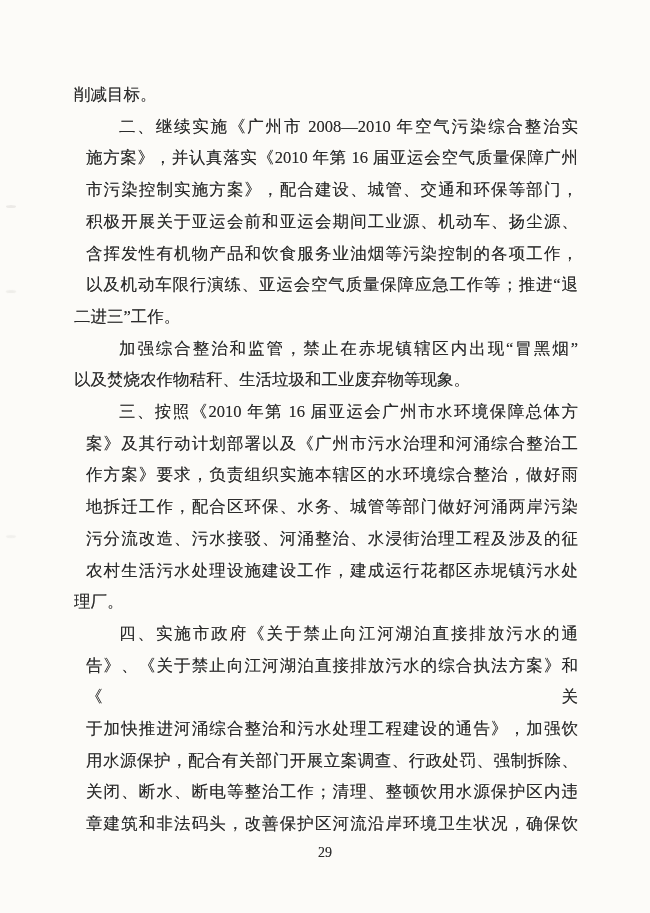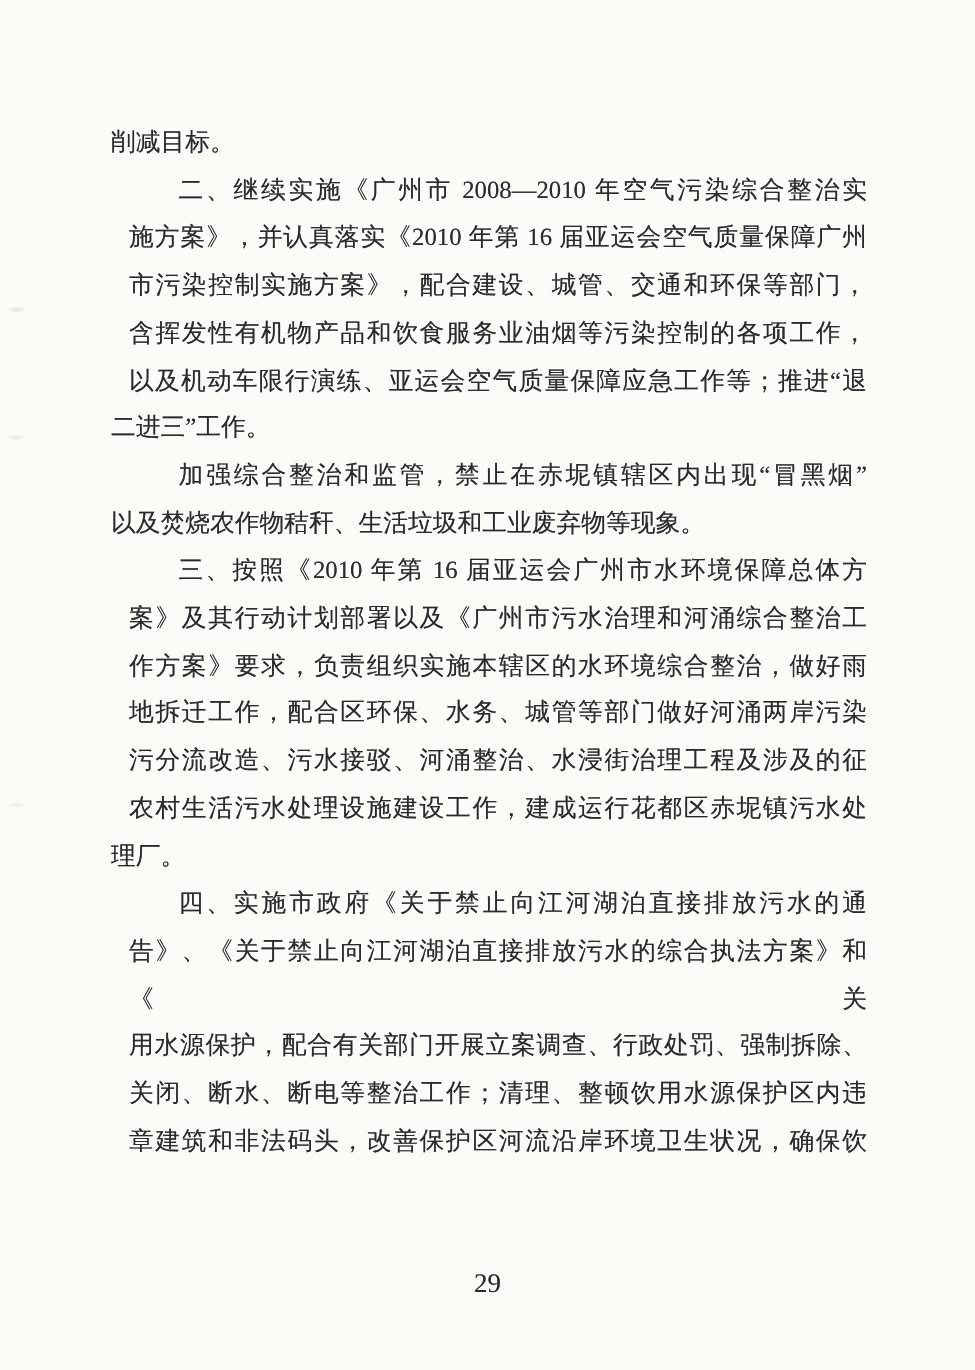--- a/index.html
+++ b/index.html
@@ -39,21 +39,21 @@
   }
   .line.indent {
     text-indent: 2em;
   }
   .page-number {
     position: absolute;
     top: 845px;
     left: 0;
     width: 650px;
     text-align: center;
-    font-size: 18px;
+    font-size: 14px;
     color: var(--ink, #2b2b2b);
     text-shadow: 0 0 0.4px rgba(40,40,40,0.5);
   }
   
   .scan-noise {
     position: absolute;
     left: 6px;
     top: 205px;
     width: 10px;
     height: 3px;
@@ -67,32 +67,34 @@
 <body>
 
 <div class="page">
   <div class="scan-noise"></div>
   <div class="text-block">
 
   <div class="line">削减目标。</div>
       <div class="line indent fill">二、继续实施《广州市 2008—2010 年空气污染综合整治实</div>
       <div class="line fill">施方案》，并认真落实《2010 年第 16 届亚运会空气质量保障广州</div>
       <div class="line fill">市污染控制实施方案》，配合建设、城管、交通和环保等部门，</div>
+      <div class="line fill">积极开展关于亚运会前和亚运会期间工业源、机动车、扬尘源、</div>
       <div class="line fill">含挥发性有机物产品和饮食服务业油烟等污染控制的各项工作，</div>
       <div class="line fill">以及机动车限行演练、亚运会空气质量保障应急工作等；推进“退</div>
       <div class="line">二进三”工作。</div>
       <div class="line indent fill">加强综合整治和监管，禁止在赤坭镇辖区内出现“冒黑烟”</div>
       <div class="line">以及焚烧农作物秸秆、生活垃圾和工业废弃物等现象。</div>
       <div class="line indent fill">三、按照《2010 年第 16 届亚运会广州市水环境保障总体方</div>
       <div class="line fill">案》及其行动计划部署以及《广州市污水治理和河涌综合整治工</div>
       <div class="line fill">作方案》要求，负责组织实施本辖区的水环境综合整治，做好雨</div>
       <div class="line fill">地拆迁工作，配合区环保、水务、城管等部门做好河涌两岸污染</div>
       <div class="line fill">污分流改造、污水接驳、河涌整治、水浸街治理工程及涉及的征</div>
       <div class="line fill">农村生活污水处理设施建设工作，建成运行花都区赤坭镇污水处</div>
       <div class="line">理厂。</div>
       <div class="line indent fill">四、实施市政府《关于禁止向江河湖泊直接排放污水的通</div>
       <div class="line fill">告》、《关于禁止向江河湖泊直接排放污水的综合执法方案》和《关</div>
+      <div class="line fill">于加快推进河涌综合整治和污水处理工程建设的通告》，加强饮</div>
       <div class="line fill">用水源保护，配合有关部门开展立案调查、行政处罚、强制拆除、</div>
       <div class="line fill">关闭、断水、断电等整治工作；清理、整顿饮用水源保护区内违</div>
       <div class="line fill">章建筑和非法码头，改善保护区河流沿岸环境卫生状况，确保饮</div>
     </div>
   <div class="page-number">29</div>
 </div>
 
 </body></html>

